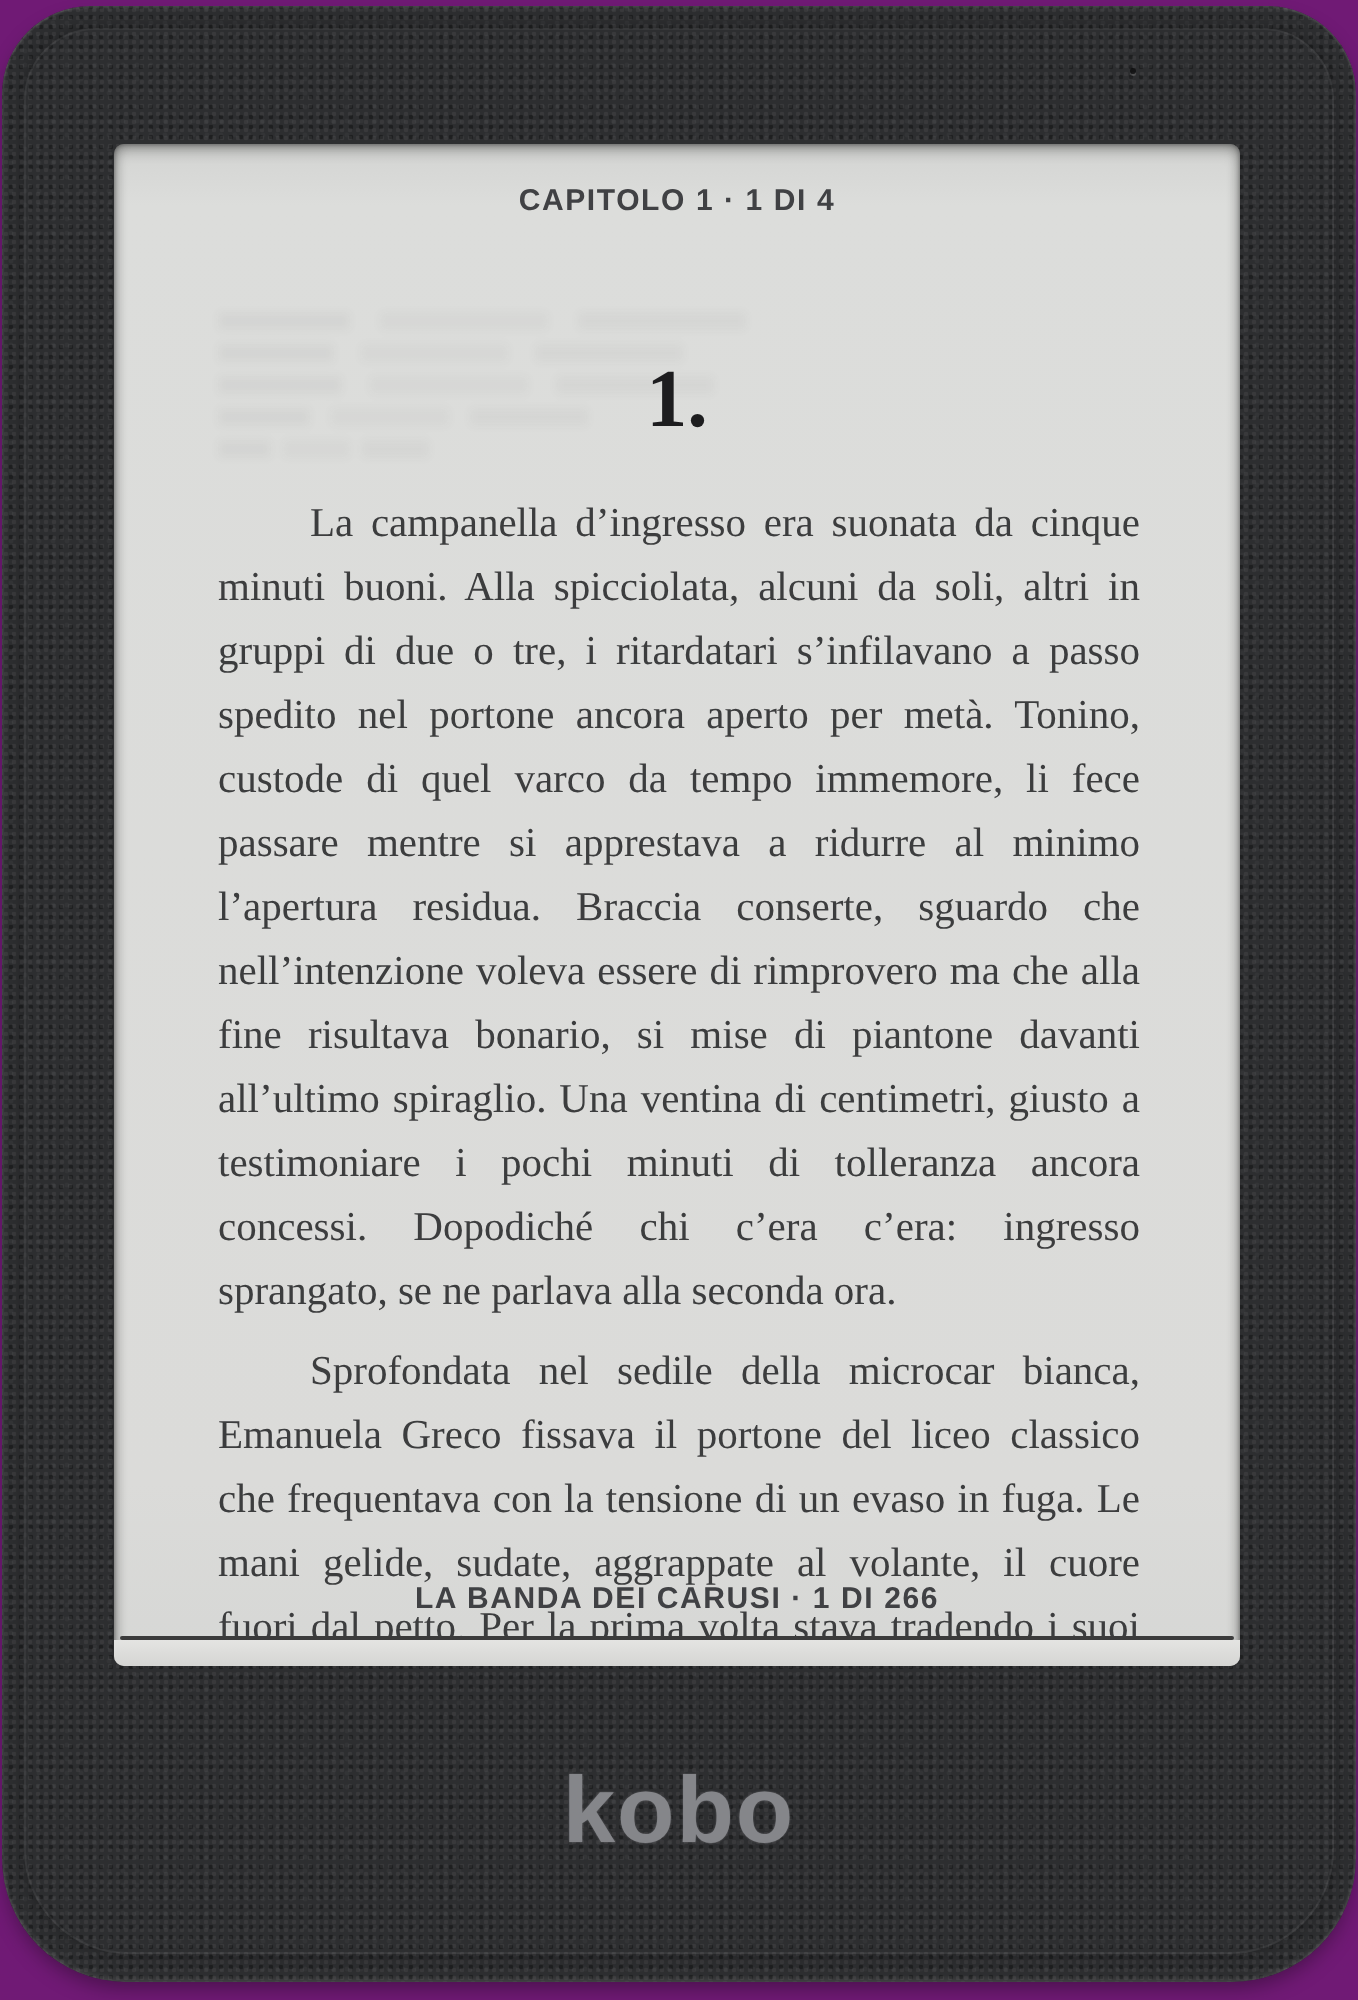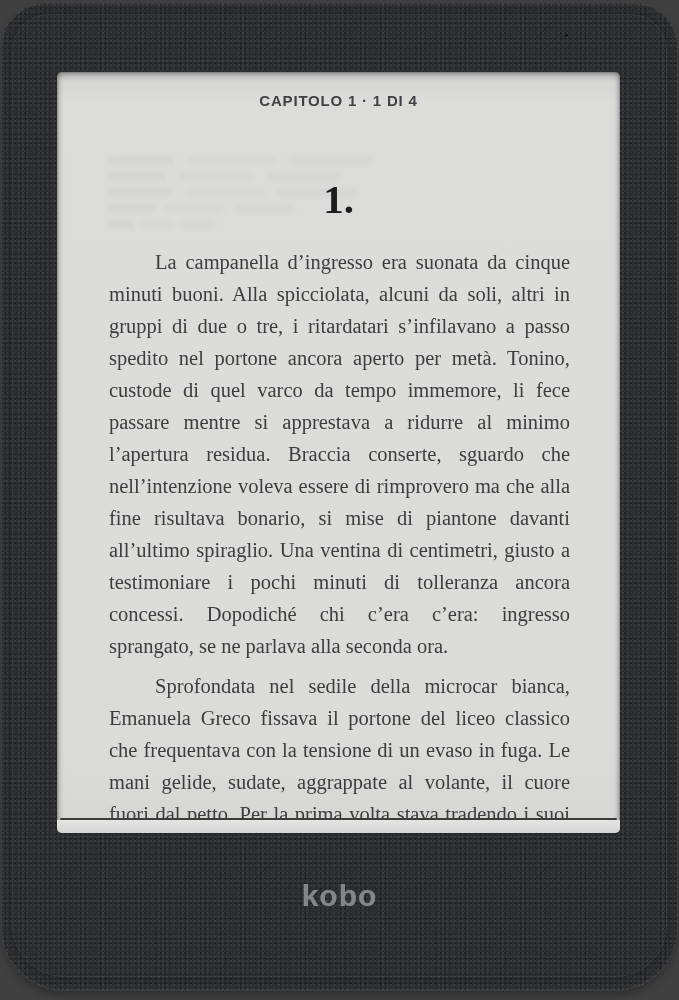--- a/index.html
+++ b/index.html
@@ -1,16 +1,16 @@
 <!DOCTYPE html>
 <html><head>
 <meta charset="utf-8">
 <style>
   html,body{margin:0;padding:0;background:#ffffff;}
-  .scene{position:relative;width:679px;height:1000px;background:#404040;overflow:hidden;
+  .scene{position:relative;width:679px;height:1000px;background:#701a75;overflow:hidden;
          font-family:"Liberation Sans",sans-serif;}
 
   
   .device{position:absolute;left:1px;top:3px;width:677px;height:988px;
           background-color:#2d2e30;
           background-image:
             radial-gradient(rgba(255,255,255,0.055) 1px, transparent 1.3px),
             radial-gradient(rgba(0,0,0,0.33) 1px, transparent 1.3px),
             radial-gradient(rgba(255,255,255,0.028) 1px, transparent 1.5px);
           background-size:4px 4px,5px 5px,7px 7px;
@@ -64,21 +64,21 @@
                rgba(70,70,70,0.07) 27% 55%,transparent 55% 60%,
                rgba(70,70,70,0.08) 60% 88%,transparent 88%);}
   .ghost-row:nth-child(2){width:88%;}
   .ghost-row:nth-child(3){width:94%;}
   .ghost-row:nth-child(4){width:70%;}
   .ghost-row:nth-child(5){width:40%;}
 
   
   .chin{position:absolute;left:0;right:0;top:830px;bottom:0;}
   .brand-logo{position:absolute;left:0;right:0;top:48px;text-align:center;
-              font-family:"Liberation Sans",sans-serif;font-weight:700;font-size:30px;
+              font-family:"Liberation Sans",sans-serif;font-weight:700;font-size:47px;
               color:#85868a;letter-spacing:1px;line-height:1;
               text-shadow:0 0 1px rgba(140,140,145,0.6);}
 </style>
 </head>
 <body>
 
 <div class="scene">
 
   <div class="device">
 
@@ -97,20 +97,21 @@
 
       <div class="page-header">CAPITOLO 1 · 1 DI 4</div>
 
       <div class="chapter-number">1.</div>
 
       <div class="body-text">
         <p>La campanella d’ingresso era suonata da cinque minuti buoni. Alla spicciolata, alcuni da soli, altri in gruppi di due o tre, i ritardatari s’infilavano a passo spedito nel portone ancora aperto per metà. Tonino, custode di quel varco da tempo immemore, li fece passare mentre si apprestava a ridurre al minimo l’apertura residua. Braccia conserte, sguardo che nell’intenzione voleva essere di rimprovero ma che alla fine risultava bonario, si mise di piantone davanti all’ultimo spiraglio. Una ventina di centimetri, giusto a testimoniare i pochi minuti di tolleranza ancora concessi. Dopodiché chi c’era c’era: ingresso sprangato, se ne parlava alla seconda ora.</p>
         <p>Sprofondata nel sedile della microcar bianca, Emanuela Greco fissava il portone del liceo classico che frequentava con la tensione di un evaso in fuga. Le mani gelide, sudate, aggrappate al volante, il cuore fuori dal petto. Per la prima volta stava tradendo i suoi principî. Era arrivata davanti alla scuola e non era entrata. Se la stava caliando, proprio come quei quattro che aveva</p>
       </div>
 
+      <div class="page-footer">LA BANDA DEI CARUSI · 1 DI 266</div>
 
       <div class="screen-edge-line"></div>
       <div class="screen-edge-strip"></div>
     </div>
 
     <div class="chin">
       <div class="brand-logo">kobo</div>
     </div>
 
   </div>

